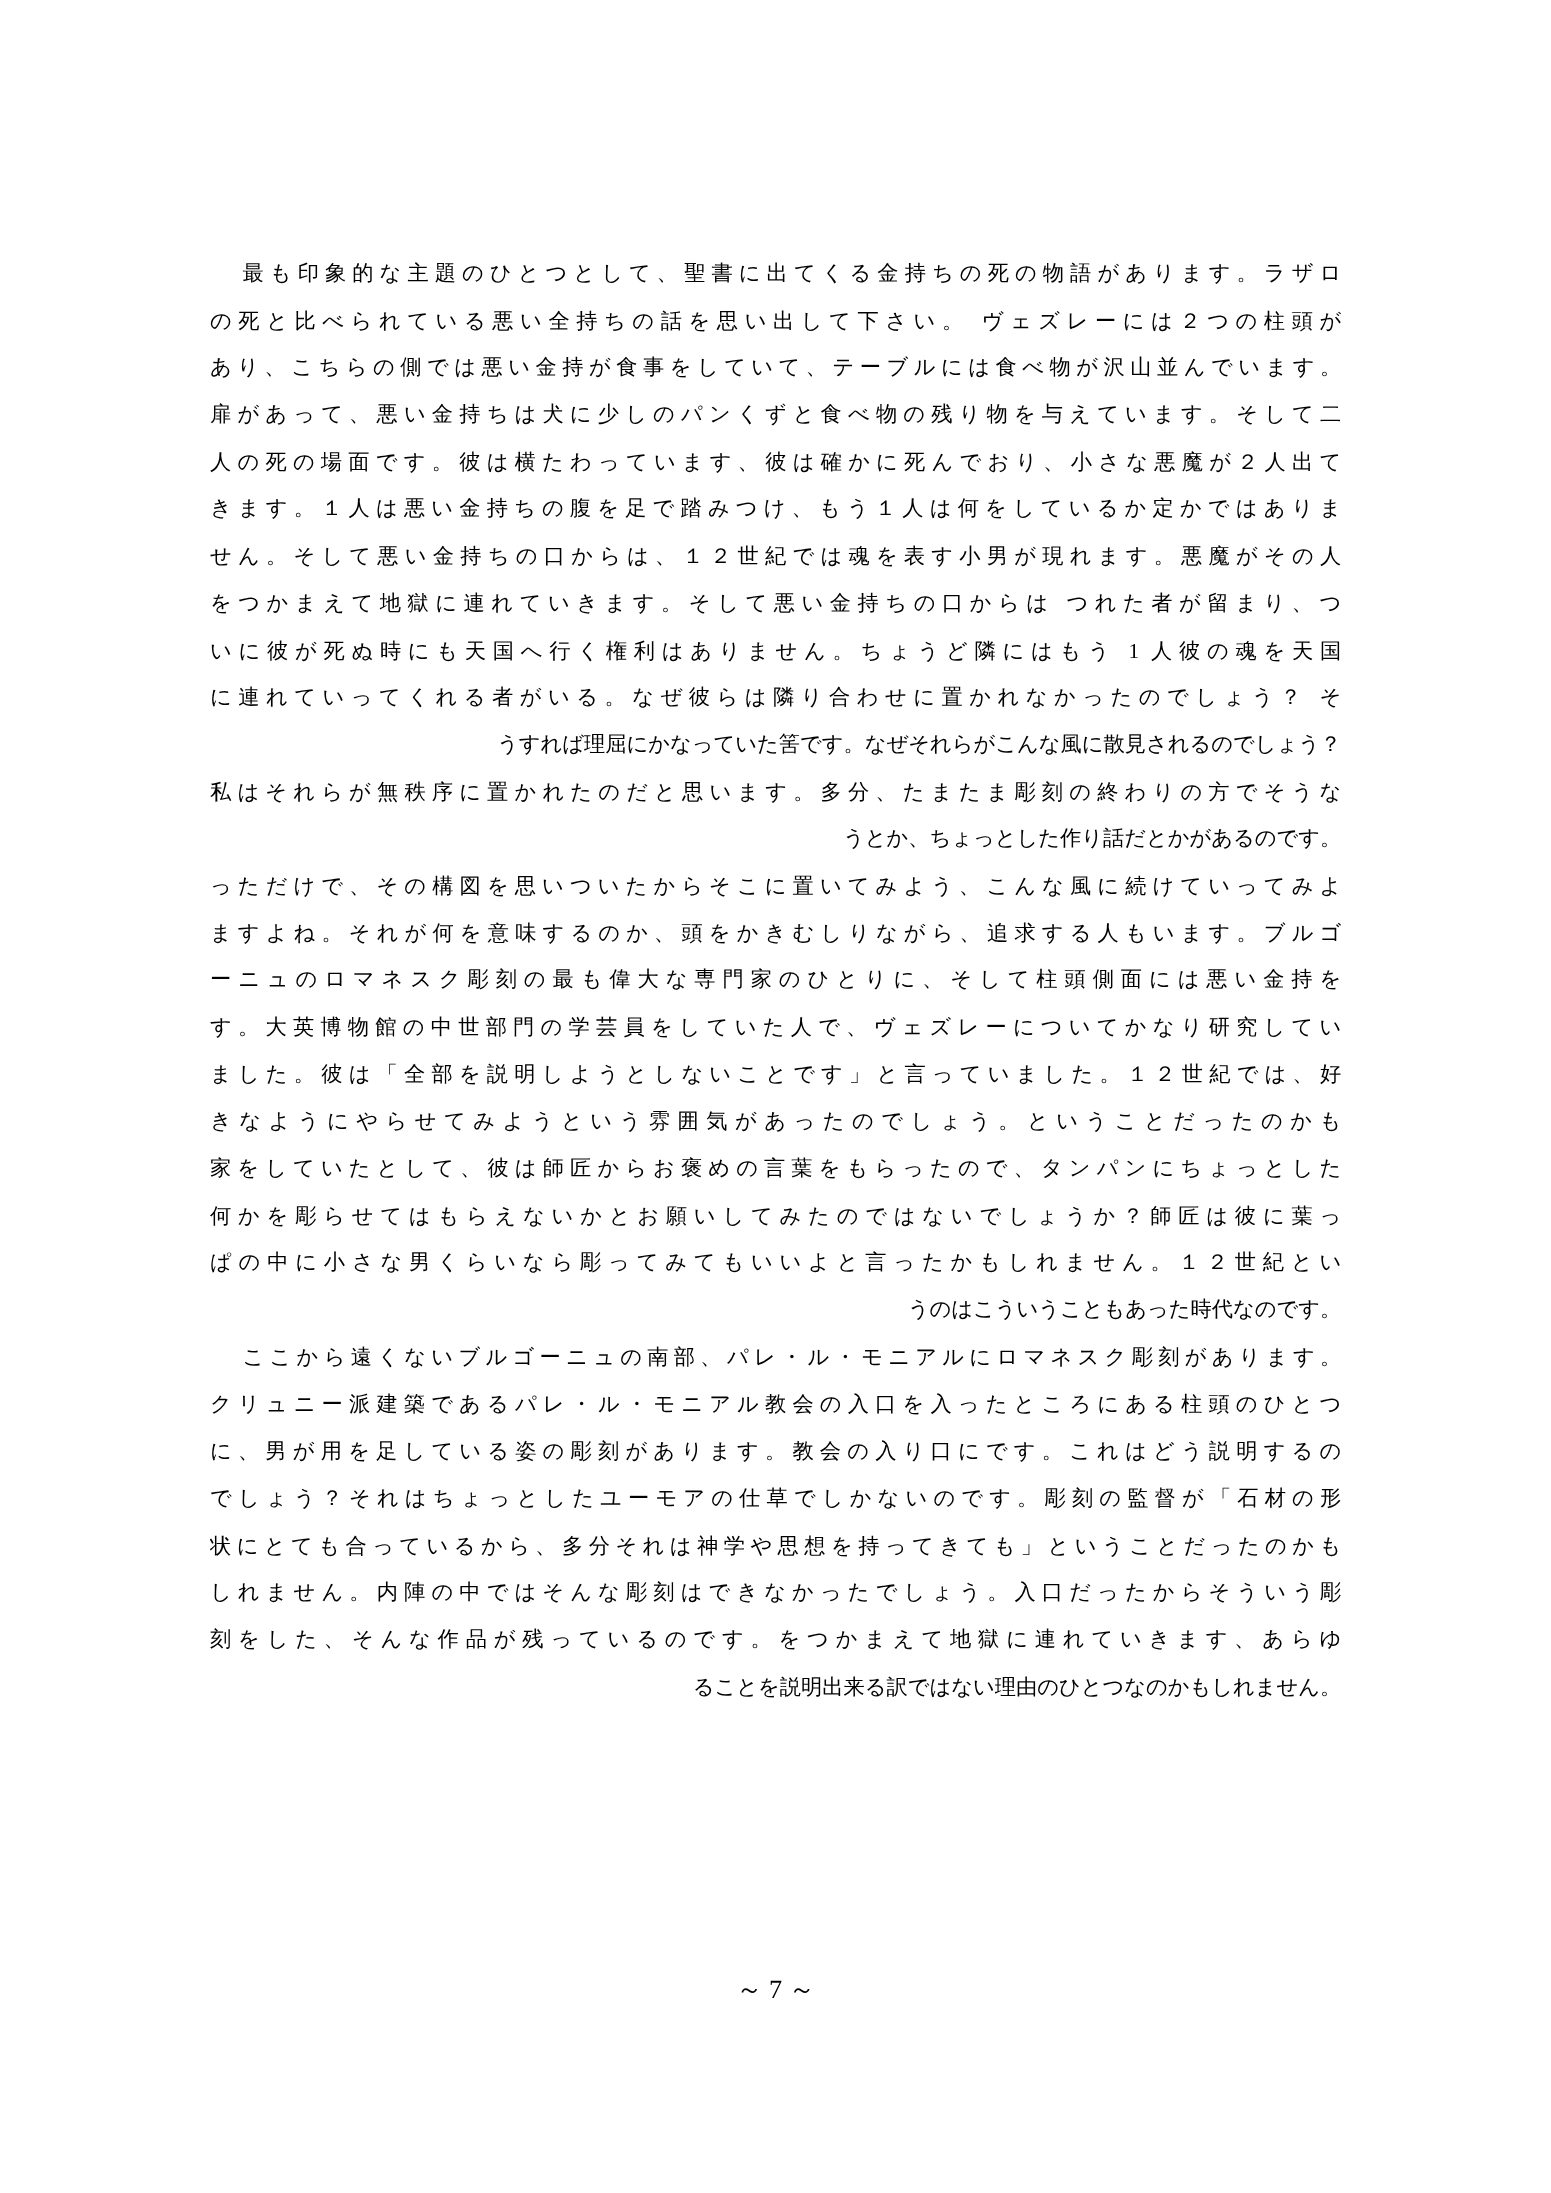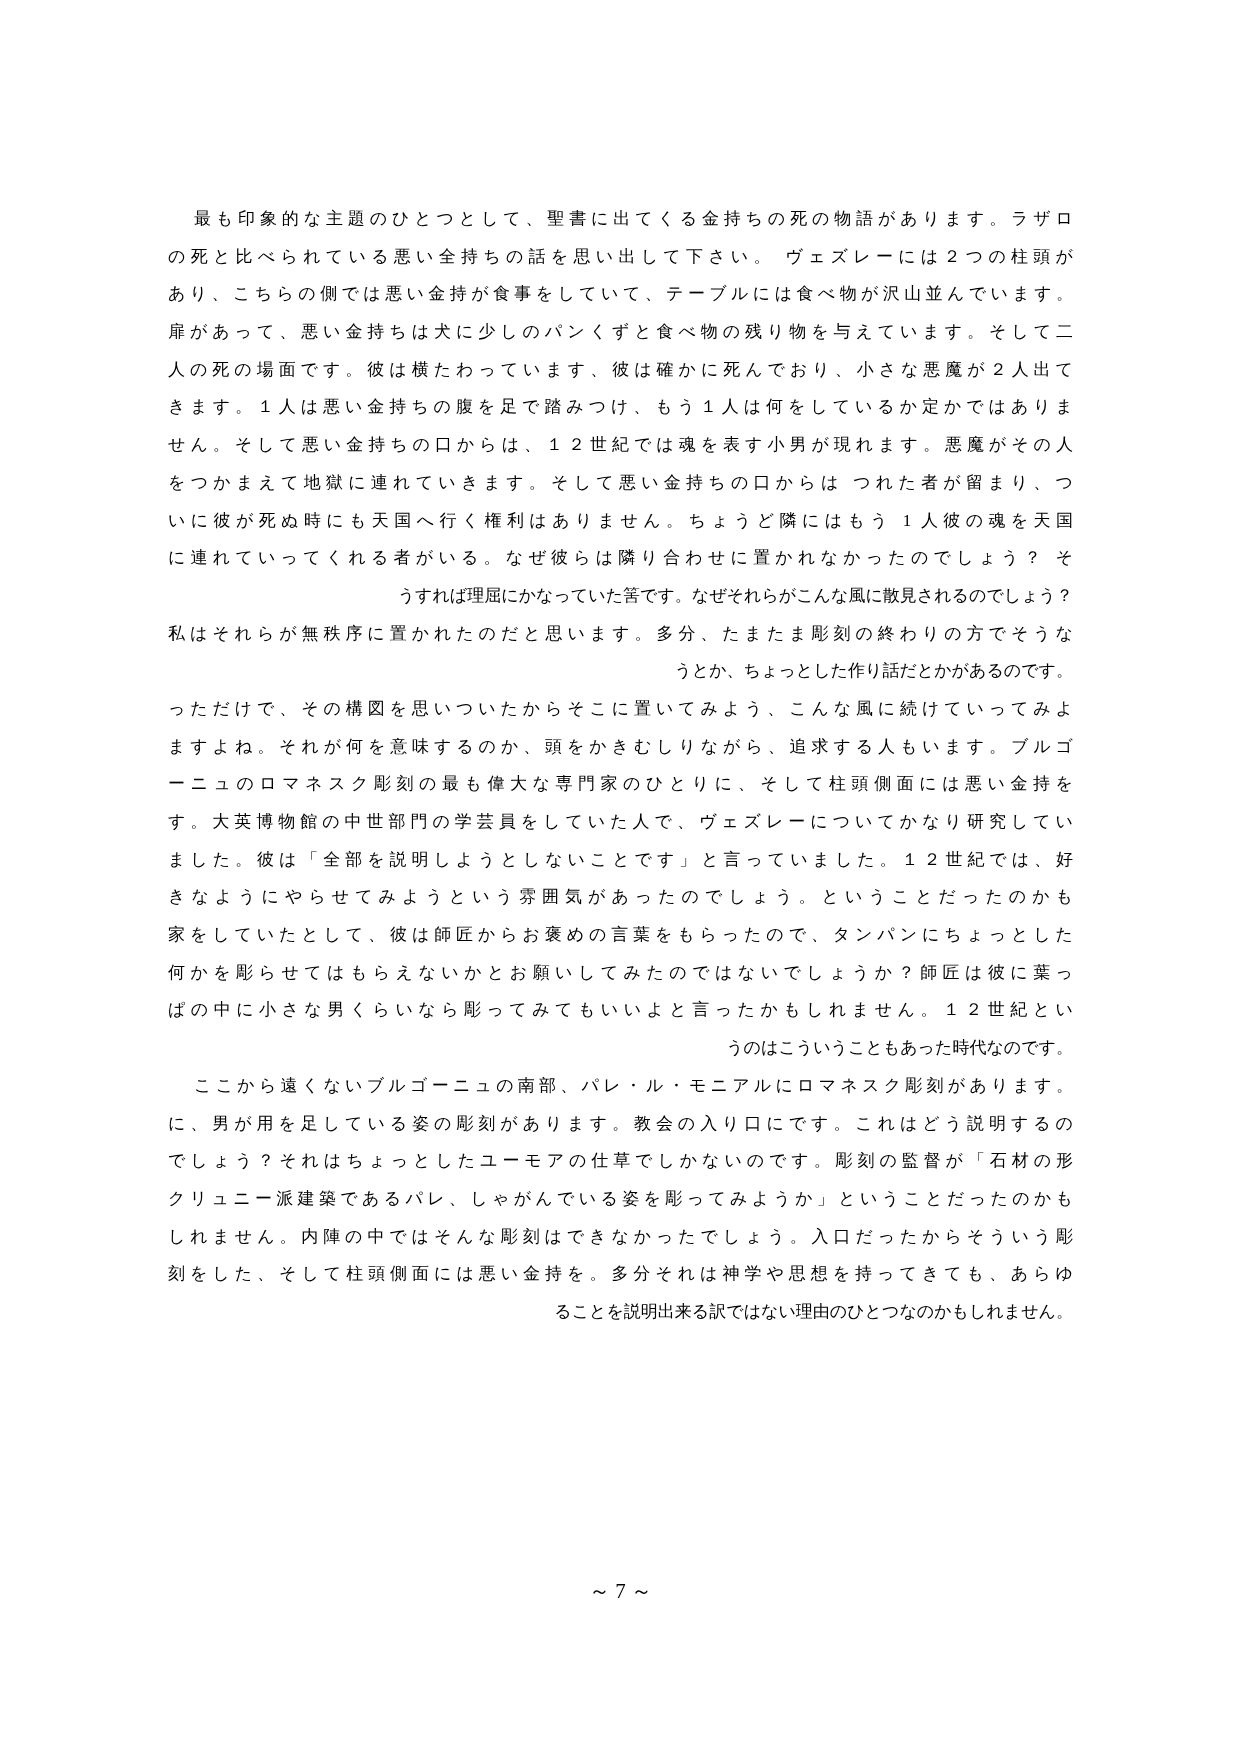--- a/index.html
+++ b/index.html
@@ -82,22 +82,23 @@
         <div class="line justify">す。大英博物館の中世部門の学芸員をしていた人で、ヴェズレーについてかなり研究してい</div>
         <div class="line justify">ました。彼は「全部を説明しようとしないことです」と言っていました。１２世紀では、好</div>
         <div class="line justify">きなようにやらせてみようという雰囲気があったのでしょう。ということだったのかも</div>
         <div class="line justify">家をしていたとして、彼は師匠からお褒めの言葉をもらったので、タンパンにちょっとした</div>
         <div class="line justify">何かを彫らせてはもらえないかとお願いしてみたのではないでしょうか？師匠は彼に葉っ</div>
         <div class="line justify">ぱの中に小さな男くらいなら彫ってみてもいいよと言ったかもしれません。１２世紀とい</div>
         <div class="line">うのはこういうこともあった時代なのです。</div>
       </div>
       <div class="paragraph">
         <div class="line justify indent">ここから遠くないブルゴーニュの南部、パレ・ル・モニアルにロマネスク彫刻があります。</div>
+        <div class="line justify">クリュニー派建築であるパレ・ル・モニアル教会の入口を入ったところにある柱頭のひとつ</div>
         <div class="line justify">に、男が用を足している姿の彫刻があります。教会の入り口にです。これはどう説明するの</div>
         <div class="line justify">でしょう？それはちょっとしたユーモアの仕草でしかないのです。彫刻の監督が「石材の形</div>
-        <div class="line justify">クリュニー派建築であるパレ、しゃがんでいる姿を彫ってみようか」ということだったのかも</div>
+        <div class="line justify">状にとても合っているから、多分それは神学や思想を持ってきても」ということだったのかも</div>
         <div class="line justify">しれません。内陣の中ではそんな彫刻はできなかったでしょう。入口だったからそういう彫</div>
-        <div class="line justify">刻をした、そして柱頭側面には悪い金持を。多分それは神学や思想を持ってきても、あらゆ</div>
+        <div class="line justify">刻をした、そんな作品が残っているのです。をつかまえて地獄に連れていきます、あらゆ</div>
         <div class="line">ることを説明出来る訳ではない理由のひとつなのかもしれません。</div>
       </div>
     </div>
   <div class="footer">～ 7 ～</div>
 </div>
 
 </body></html>

